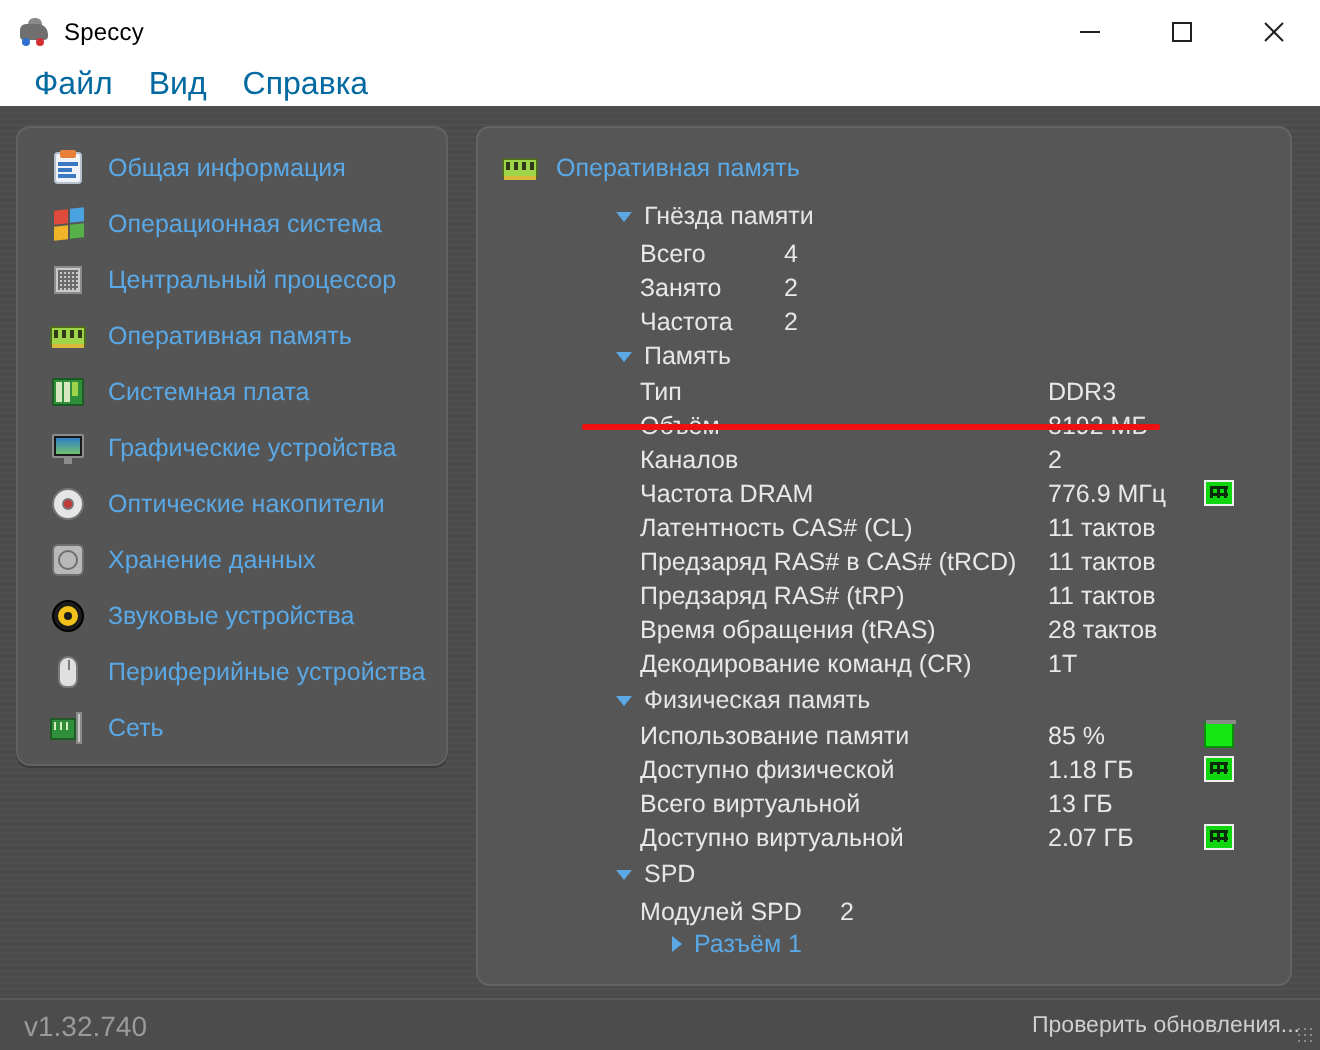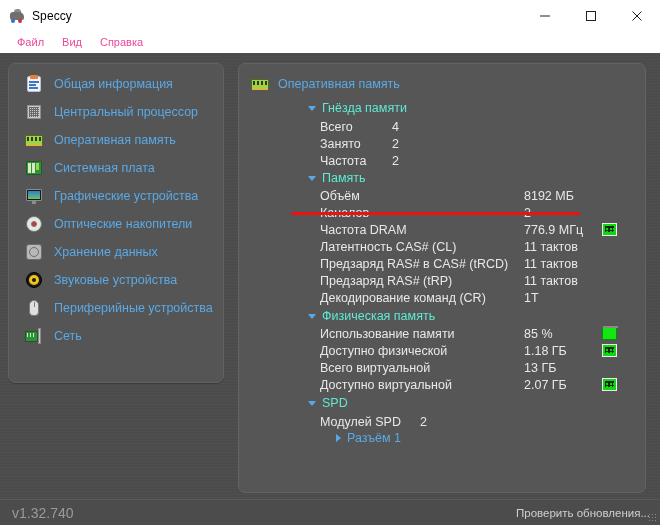--- a/index.html
+++ b/index.html
@@ -63,21 +63,21 @@
   .wbtn svg { display: block; }
 
   
   .menubar {
     height: 22px; flex: 0 0 22px;
     background: #ffffff;
     display: flex; align-items: center;
     padding-left: 8px;
   }
   .menuitem {
-    font-size: 11px; color: #ec4899;
+    font-size: 16px; color: #0369a1;
     padding: 2px 9px;
     line-height: 15px;
   }
 
   
   .body-area {
     flex: 1 1 auto;
     background: #4c4c4c;
     position: relative;
     padding: 8px 8px 0 8px;
@@ -189,21 +189,21 @@
   .panel-head .side-icon { margin-right: 9px; }
   .panel-title {
     font-size: 12.5px; color: #5aa9e6;
   }
 
   .group {
     margin-top: 1px;
   }
   .group-head {
     display: flex; align-items: center;
-    font-size: 12.5px; color: #5eead4;
+    font-size: 12.5px; color: #e5e5e5;
     padding-left: 57px;
     height: 18px;
   }
   .tri-down {
     width: 0; height: 0;
     border-left: 4px solid transparent;
     border-right: 4px solid transparent;
     border-top: 5px solid #5aa9e6;
     margin-right: 6px; flex: 0 0 8px;
   }
@@ -320,20 +320,29 @@
         <span class="side-icon ic-clipboard">
             <i class="bd"></i>
             <i class="clip"></i>
             <i class="l1"></i>
             <i class="l2"></i>
             <i class="l3"></i>
           </span>
         <span class="side-label">Общая информация</span>
       </div>
       <div class="side-item">
+        <span class="side-icon ic-win">
+            <i class="q1"></i>
+            <i class="q2"></i>
+            <i class="q3"></i>
+            <i class="q4"></i>
+          </span>
+        <span class="side-label">Операционная система</span>
+      </div>
+      <div class="side-item">
         <span class="side-icon ic-cpu">
             <i class="bd"></i>
             <i class="grid"></i>
           </span>
         <span class="side-label">Центральный процессор</span>
       </div>
       <div class="side-item">
         <span class="side-icon ic-ram">
             <i class="bd"></i>
             <i class="chips"></i>
@@ -424,20 +433,25 @@
         <div class="row slot-row">
           <span class="k">Частота</span>
           <span class="v">2</span>
         </div>
       </div>
 
       <div class="group">
         <div class="group-head">
           <span class="tri-down"></span>
           <span>Память</span>
+        </div>
+        <div class="row">
+          <span class="k">Тип</span>
+          <span class="v">DDR3</span>
+          <span class="ind"></span>
         </div>
         <div class="row">
           <span class="k">Объём</span>
           <span class="v">8192 МБ</span>
           <span class="ind"></span>
         </div>
         <div class="row">
           <span class="k">Каналов</span>
           <span class="v">2</span>
           <span class="ind"></span>
@@ -458,20 +472,25 @@
           <span class="k">Предзаряд RAS# в CAS# (tRCD)</span>
           <span class="v">11 тактов</span>
           <span class="ind"></span>
         </div>
         <div class="row">
           <span class="k">Предзаряд RAS# (tRP)</span>
           <span class="v">11 тактов</span>
           <span class="ind"></span>
         </div>
         <div class="row">
+          <span class="k">Время обращения (tRAS)</span>
+          <span class="v">28 тактов</span>
+          <span class="ind"></span>
+        </div>
+        <div class="row">
           <span class="k">Декодирование команд (CR)</span>
           <span class="v">1T</span>
           <span class="ind"></span>
         </div>
       </div>
 
       <div class="group">
         <div class="group-head">
           <span class="tri-down"></span>
           <span>Физическая память</span>

